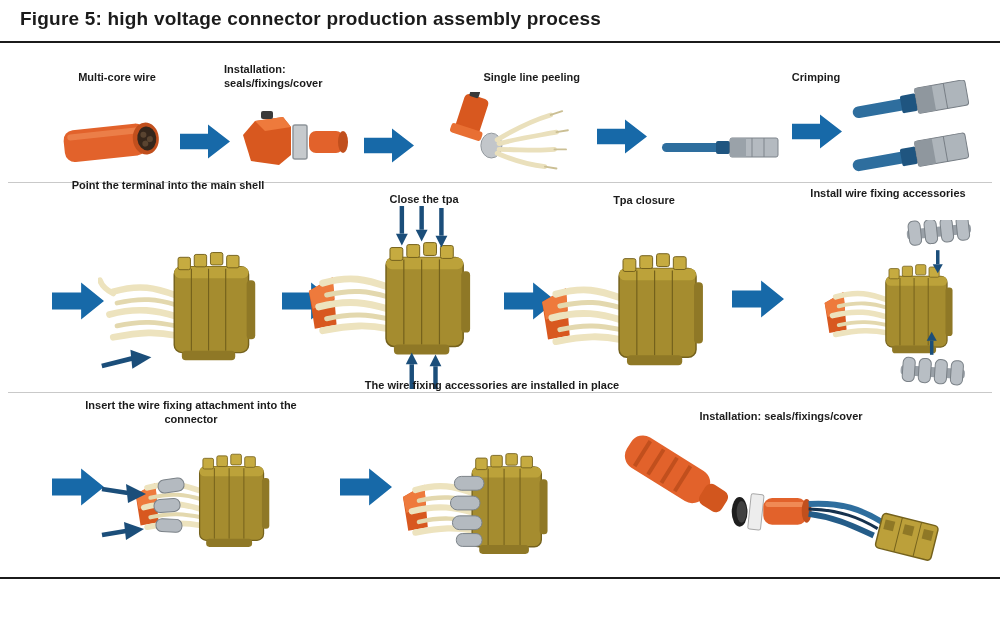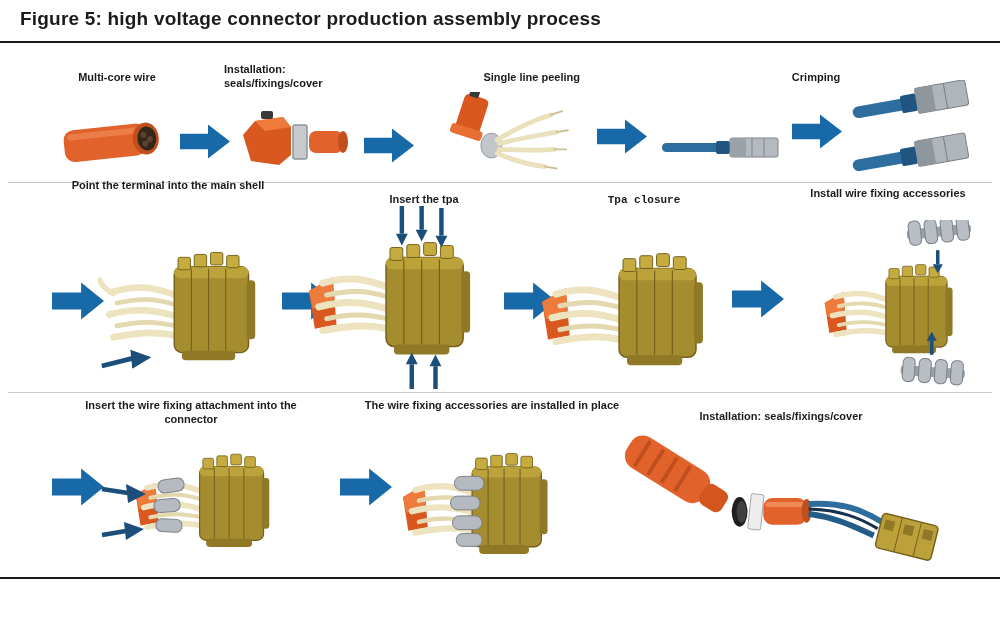--- a/index.html
+++ b/index.html
@@ -165,21 +165,21 @@
       <g transform="translate(0 4)">
         <use href="#gold-connector"></use>
       </g>
       <path d="M16 68 C8 64 4 60 2 54" fill="none" stroke="#EDE3BE" stroke-width="6" stroke-linecap="round"></path>
       <line x1="4" y1="144" x2="36" y2="136" stroke="#1B4E7A" stroke-width="5"></line>
       <polygon points="34,127 56,135 36,147" fill="#1B4E7A"></polygon>
     </svg>
 
     <div class="flow-arrow" style="left:282px;top:281px;width:52px;height:40px;"></div>
 
-    <div class="step-label" style="left:354px;top:192px;width:140px;">Insert the tpa</div>
+    <div class="step-label" style="left:354px;top:192px;width:140px;">Close the tpa</div>
     <svg class="illus" style="left:296px;top:206px;" width="185" height="183" viewBox="0 0 185 185">
       <g transform="translate(10 16)">
         <use href="#orange-wedge"></use>
         <use href="#gold-connector"></use>
       </g>
       <g stroke="#1B4E7A" stroke-width="4.5">
         <line x1="106" y1="0" x2="106" y2="28"></line>
         <line x1="126" y1="0" x2="126" y2="24"></line>
         <line x1="146" y1="2" x2="146" y2="30"></line>
         <line x1="116" y1="185" x2="116" y2="160"></line>
@@ -189,21 +189,21 @@
         <polygon points="100,28 112,28 106,40"></polygon>
         <polygon points="120,24 132,24 126,36"></polygon>
         <polygon points="140,30 152,30 146,42"></polygon>
         <polygon points="110,160 122,160 116,148"></polygon>
         <polygon points="134,162 146,162 140,150"></polygon>
       </g>
     </svg>
 
     <div class="flow-arrow" style="left:504px;top:281px;width:52px;height:40px;"></div>
 
-    <div class="step-label" style="left:584px;top:193px;width:120px;font-family:Liberation Mono, monospace;">Tpa closure</div>
+    <div class="step-label" style="left:584px;top:193px;width:120px;">Tpa closure</div>
     <svg class="illus" style="left:540px;top:233px;" width="168" height="148" viewBox="0 0 170 150">
       <use href="#orange-wedge"></use>
       <use href="#gold-connector"></use>
     </svg>
 
     <div class="flow-arrow" style="left:732px;top:279px;width:52px;height:40px;"></div>
 
     <div class="step-label" style="left:806px;top:186px;width:164px;">Install wire fixing accessories</div>
     <svg class="illus" style="left:802px;top:220px;" width="188" height="166" viewBox="0 0 185 165">
       <g transform="translate(20 28) scale(0.78)">
@@ -241,21 +241,21 @@
         <rect x="56" y="82" width="26" height="13" rx="6" transform="rotate(3 69 88)"></rect>
       </g>
       <line x1="2" y1="52" x2="28" y2="56" stroke="#1B4E7A" stroke-width="4.5"></line>
       <polygon points="26,47 46,57 28,66" fill="#1B4E7A"></polygon>
       <line x1="2" y1="98" x2="26" y2="94" stroke="#1B4E7A" stroke-width="4.5"></line>
       <polygon points="24,85 44,92 26,103" fill="#1B4E7A"></polygon>
     </svg>
 
     <div class="flow-arrow" style="left:340px;top:467px;width:52px;height:40px;"></div>
 
-    <div class="step-label" style="left:362px;top:398px;width:260px;">The wire fixing accessories are installed in place</div>
+    <div class="step-label" style="left:362px;top:378px;width:260px;">The wire fixing accessories are installed in place</div>
     <svg class="illus" style="left:392px;top:435px;" width="180" height="138" viewBox="0 0 180 140">
       <g transform="translate(8 0) scale(0.9)">
         <use href="#orange-wedge"></use>
         <use href="#gold-connector"></use>
       </g>
       <g fill="#B4BAC0" stroke="#7A8187">
         <rect x="62" y="42" width="30" height="14" rx="7"></rect>
         <rect x="58" y="62" width="30" height="14" rx="7"></rect>
         <rect x="60" y="82" width="30" height="14" rx="7"></rect>
         <rect x="64" y="100" width="26" height="13" rx="6"></rect>

